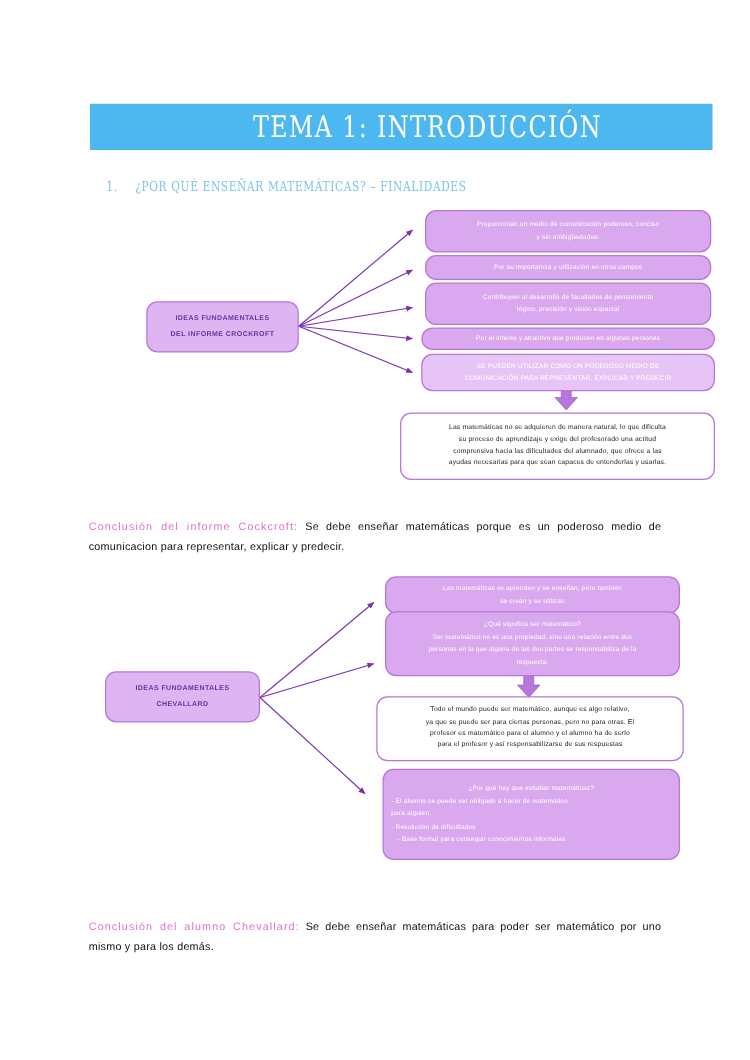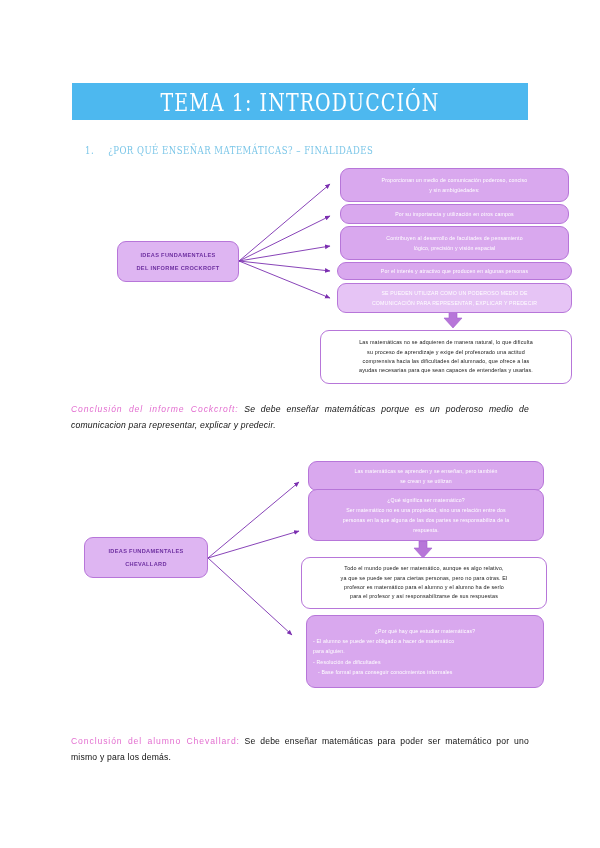--- a/index.html
+++ b/index.html
@@ -25,20 +25,21 @@
   .title-banner {
     position: absolute;
     left: 72px;
     top: 83px;
     width: 456px;
     height: 37px;
     background: #4db8ef;
     display: flex;
     align-items: center;
     justify-content: center;
+    padding-left: 42px;
   }
   .title-banner .title-text {
     color: #ffffff;
     font-family: "DejaVu Serif", serif;
     font-size: 19px;
     letter-spacing: 1.1px;
     font-weight: 400;
     transform: scaleY(1.25);
     white-space: nowrap;
   }
@@ -187,21 +188,21 @@
     <span class="line">COMUNICACIÓN PARA REPRESENTAR, EXPLICAR Y PREDECIR</span>
   </div>
 
   <div class="node white" style="left:320px; top:330px; width:252px; height:54px;">
     <span class="line">Las matemáticas no se adquieren de manera natural, lo que dificulta</span>
     <span class="line">su proceso de aprendizaje y exige del profesorado una actitud</span>
     <span class="line">comprensiva hacia las dificultades del alumnado, que ofrece a las</span>
     <span class="line">ayudas necesarias para que sean capaces de entenderlas y usarlas.</span>
   </div>
 
-  <div class="conclusion" style="top:402px;font-style:italic;">
+  <div class="conclusion" style="top:414px;">
     <span class="label">Conclusión del informe Cockcroft:</span><span class="body"> Se debe enseñar matemáticas porque es un poderoso medio de comunicacion para representar, explicar y predecir.</span>
   </div>
 
   <svg class="arrows" viewBox="0 0 600 848">
     <defs>
       <marker id="ah2" markerWidth="7" markerHeight="7" refX="5.6" refY="2.6" orient="auto">
         <path d="M0,0 L6,2.6 L0,5.2 z" fill="#7b2fb0"></path>
       </marker>
     </defs>
     <g stroke="#7b2fb0" stroke-width="0.9" fill="none" marker-end="url(#ah2)">

